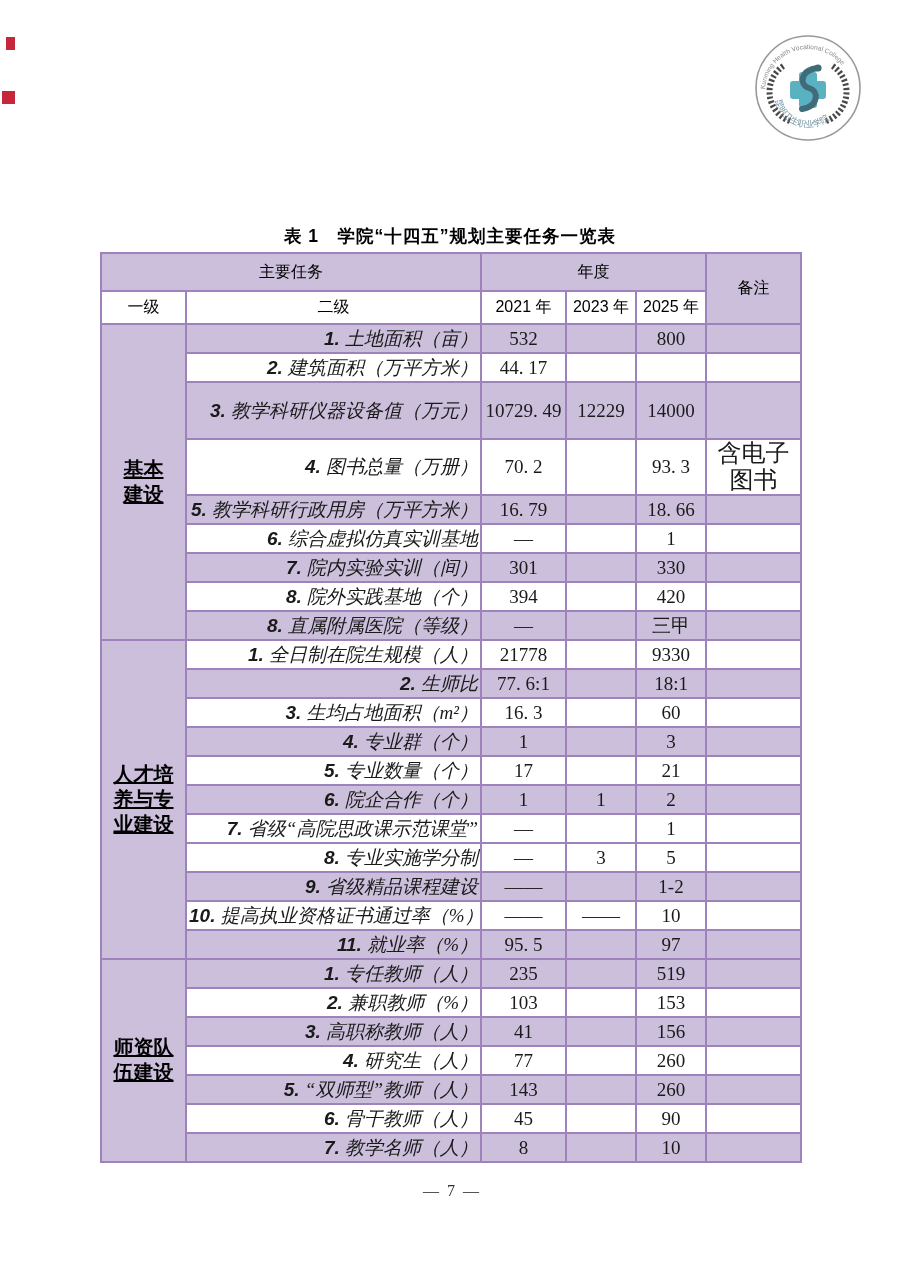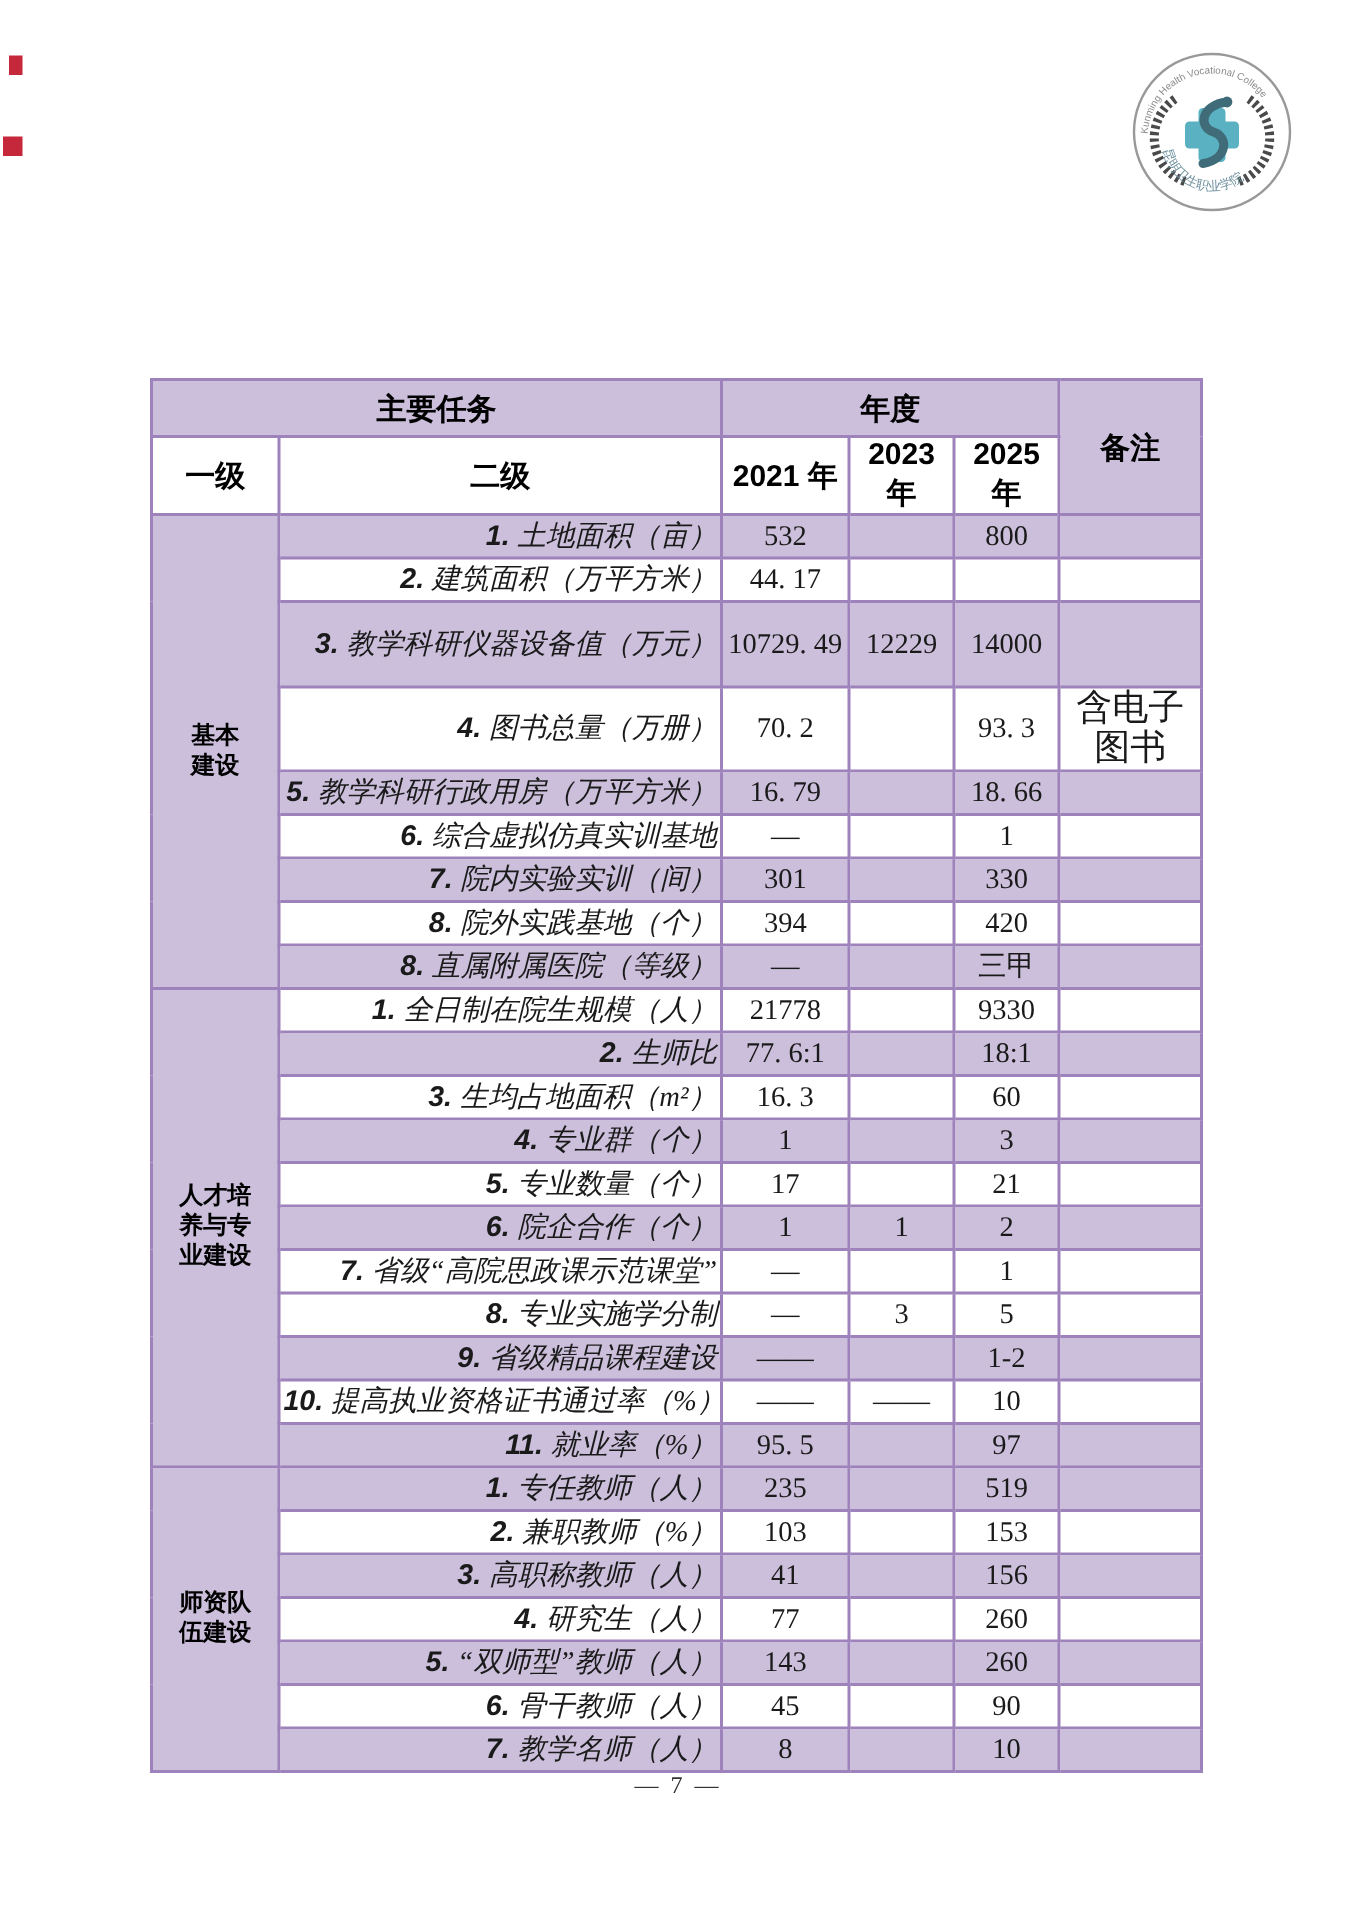--- a/index.html
+++ b/index.html
@@ -15,32 +15,32 @@
   .para{position:absolute;left:112px;top:146px;width:690px;margin:0;
         font-size:22.5px;line-height:1.35;letter-spacing:0.6px;color:#141414;}
 
   .table-title{position:absolute;left:100px;top:224px;width:700px;text-align:center;
         font-family:"Liberation Sans","DejaVu Sans",sans-serif;font-weight:bold;
         font-size:17.5px;letter-spacing:1px;color:#000;}
 
   table.main{position:absolute;left:100px;top:252px;width:700px;border-collapse:collapse;
         table-layout:fixed;}
   table.main th,table.main td{border:2px solid #9d82bb;padding:0 2px;overflow:hidden;}
-  table.main th{font-family:"Liberation Sans","DejaVu Sans",sans-serif;font-weight:bold;
-        font-size:20px;color:#000;text-align:center;background:#ffffff;}
+  table.main th{font-family:"Liberation Sans","DejaVu Sans",sans-serif;font-weight:normal;
+        font-size:16px;color:#000;text-align:center;background:#ffffff;}
   thead tr.h1 th{background:#cbbfdb;height:36px;}
   thead tr.h2 th{height:31px;}
   th.remark-h{background:#cbbfdb !important;}
 
   tbody td{font-size:19px;height:27px;text-align:center;color:#1a1a1a;
         line-height:1.12;background:#ffffff;}
   tbody tr.tall td{height:55px;}
   tbody tr.shaded td{background:#cbbfdb;}
   td.cat{background:#cbbfdb !important;font-family:"Liberation Sans","DejaVu Sans",sans-serif;
-        font-weight:bold;font-size:16px;white-space:pre-line;line-height:1.25;color:#000;}
+        font-weight:bold;font-size:20px;white-space:pre-line;line-height:1.25;color:#000;text-decoration:underline;}
   td.lbl{text-align:right;padding-left:7px;white-space:nowrap;font-style:italic;}
   td.lbl b{font-family:"Liberation Sans","DejaVu Sans",sans-serif;font-weight:bold;}
   td.val{word-break:break-all;}
   td.rem{font-size:24px;}
 
   .page-number{position:absolute;left:0;top:1182px;width:100%;text-align:center;
         font-size:16px;color:#333;letter-spacing:2px;}
 </style>
 </head>
 <body>
@@ -66,20 +66,21 @@
       <rect x="38" y="49" width="36" height="18" rx="3" fill="#5ab1c1"></rect>
       <path d="M 66 36 C 48 38 47 53 57 56 C 67 59 67 74 50 77" stroke="#3f6c78" stroke-width="6" fill="none" stroke-linecap="round"></path>
       <circle cx="66" cy="36" r="3.6" fill="#3f6c78"></circle>
       <text font-size="8.6" fill="#6b8f9c" font-family="Liberation Sans, sans-serif">
         <textPath href="#arcBot" startOffset="6%">昆明卫生职业学院</textPath>
       </text>
     </svg>
   </div>
 
 
+  <div class="table-title">表 1　学院“十四五”规划主要任务一览表</div>
 
   <table class="main">
     <colgroup>
       <col style="width:85px">
         <col style="width:295px">
         <col style="width:85px">
       <col style="width:70px">
         <col style="width:70px">
         <col style="width:95px">
     </colgroup>

